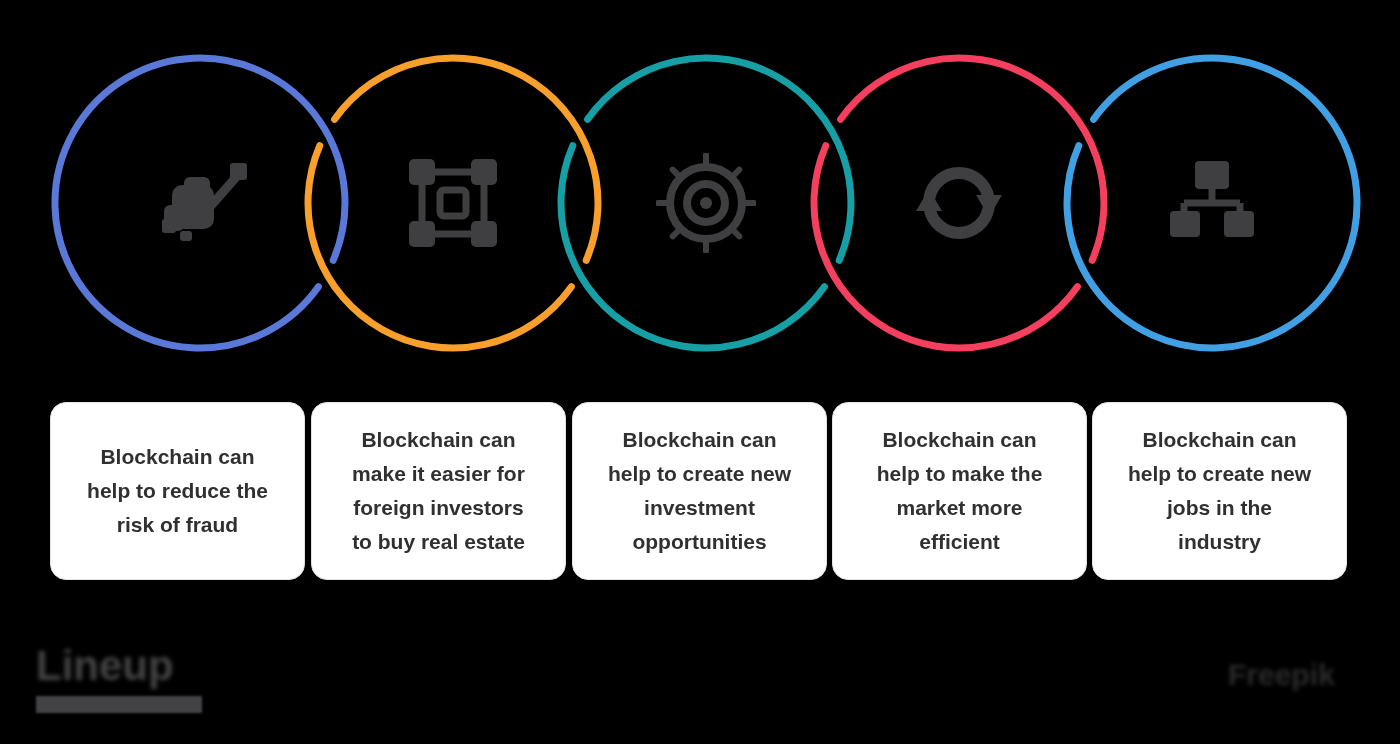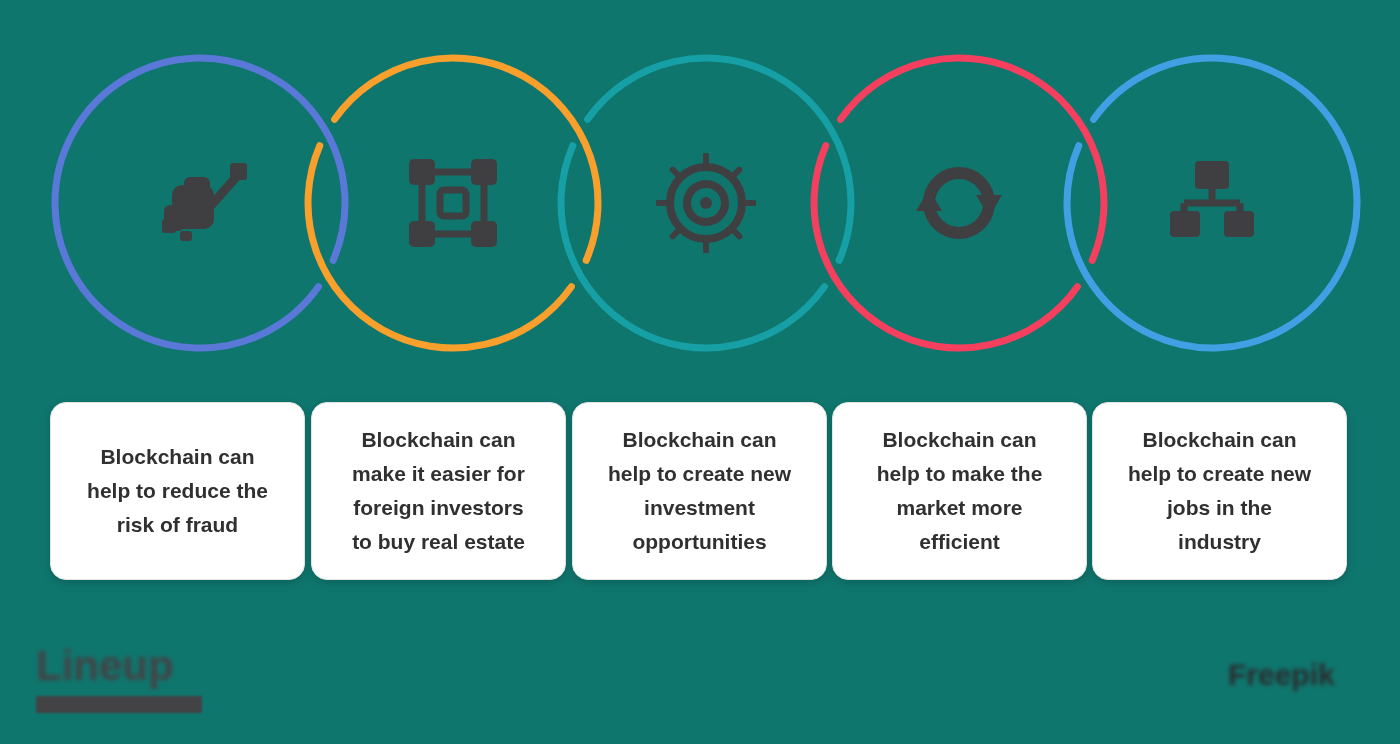--- a/index.html
+++ b/index.html
@@ -1,16 +1,16 @@
 <!DOCTYPE html>
 <html><head>
 <meta charset="utf-8">
 <style>
   html,body{margin:0;padding:0;background:#ffffff;}
-  #stage{position:relative;width:1400px;height:744px;background:#0f766e;overflow:hidden;
+  #stage{position:relative;width:1400px;height:744px;background:#000000;overflow:hidden;
          font-family:"Liberation Sans", sans-serif;}
   
   #chain{position:absolute;left:0;top:0;}
   #chain path{fill:none;stroke-width:7;stroke-linecap:round;}
   
   .icon{position:absolute;width:100px;height:100px;}
   .icon svg{width:100%;height:100%;}
   
   .card{position:absolute;top:402px;width:253px;height:176px;background:#ffffff;
         border:1px solid #e4e4e4;border-radius:16px;

